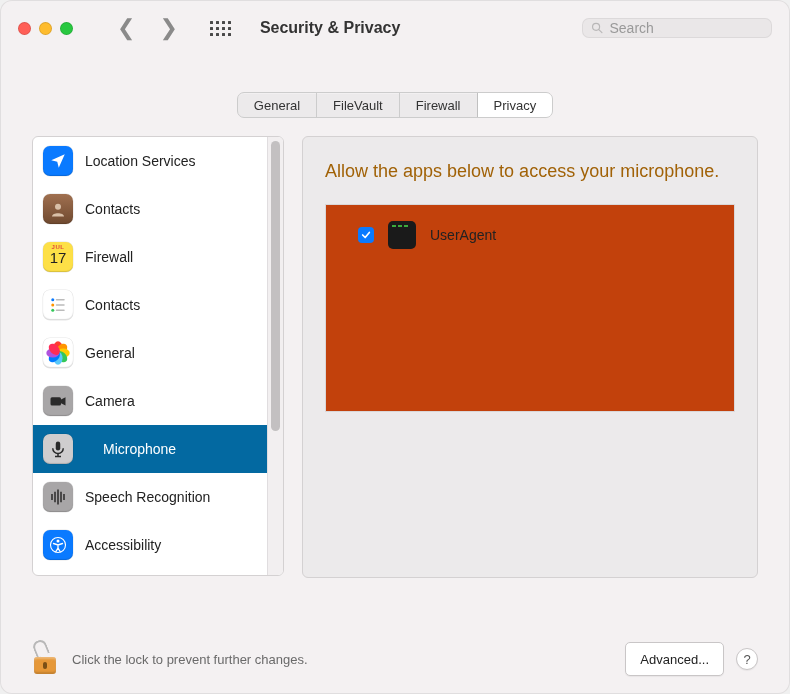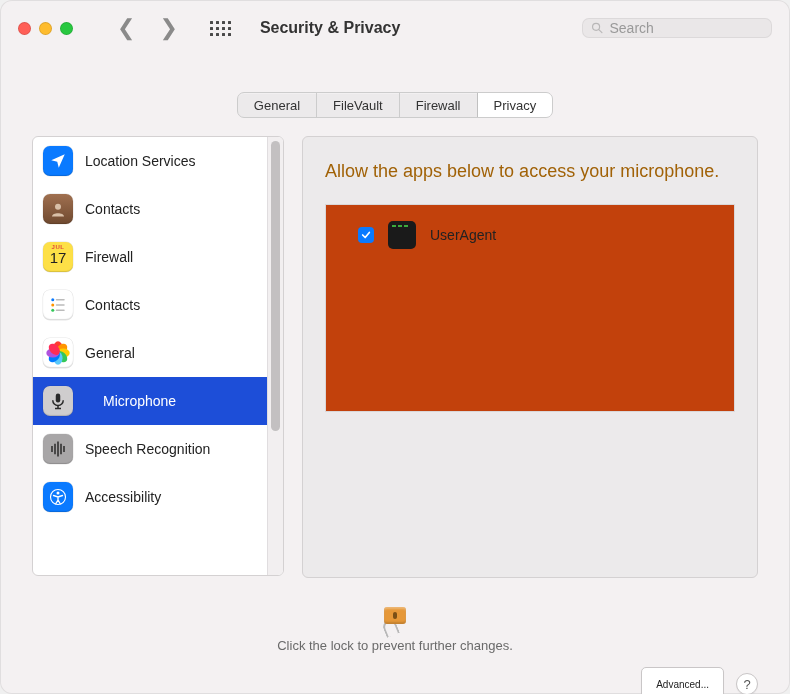--- a/index.html
+++ b/index.html
@@ -85,21 +85,21 @@
       background:#c3c0c1; border-radius:5px;
     }
     .sidebar {
       list-style:none; width: 236px; height:100%; overflow:hidden;
     }
     .sidebar-item {
       display:flex; align-items:center; gap:12px;
       height:48px; padding:0 10px; font-size:14px; color:#222; cursor:default;
     }
     .sidebar-item.selected {
-      background:#1d4ed8; color:#fff;gap:30px;
+      background:#0369a1; color:#fff;gap:30px;
     }
     .icon-badge {
       width:30px; height:30px; border-radius:7px; display:flex;
       align-items:center; justify-content:center; flex-shrink:0;
       box-shadow: inset 0 -1px 1px rgba(0,0,0,0.15), 0 0 0 0.5px rgba(0,0,0,0.1);
     }
     .icon-badge svg { width:18px; height:18px; }
     .main {
       flex:1; border:1px solid #d4d1d2; border-radius:6px;
       background:#eceaeb; padding: 24px 22px;
@@ -119,31 +119,31 @@
     .app-icon {
       width:28px; height:28px; border-radius:5px; background:#1a1a1a;
       position:relative; flex-shrink:0;
     }
     .app-icon::before {
       content:""; position:absolute; top:4px; left:4px; width:4px; height:2px; background:#3da93d;
       box-shadow: 6px 0 #3da93d, 12px 0 #3da93d;
     }
     .footer {
       position:absolute; bottom:0; left:0; right:0; height:70px;
-      display:flex; align-items:center; padding: 0 32px; gap:14px;flex-direction:column;
+      display:flex; align-items:center; padding: 0 32px; gap:14px;
     }
     .lock-icon { width:26px; height:30px; position:relative; }
     .lock-body { position:absolute; bottom:0; width:22px; height:17px; background:#e69838; border-radius:3px; left:2px; box-shadow: inset 0 -2px 2px rgba(0,0,0,0.15), inset 0 2px 2px rgba(255,255,255,0.3);}
     .lock-body::after{content:"";position:absolute;left:9px;top:5px;width:4px;height:7px;background:#7a4f15;border-radius:2px;}
     .lock-shackle { position:absolute; top:-2px; left:5px; width:14px; height:16px; border:2.5px solid #b8b8b8; border-bottom:none; border-radius:8px 8px 0 0; transform: rotate(-22deg); transform-origin: bottom left; }
     .footer-text { font-size:13px; color:#6a6a6a; }
     .footer-right { margin-left:auto; display:flex; gap:12px; align-items:center; }
     .btn-adv {
       height:28px; padding:16px 14px; border-radius:5px; background:#fff;
-      border:1px solid #c9c6c7; font-size:10px; color:#222;
+      border:1px solid #c9c6c7; font-size:13px; color:#222;
       box-shadow: 0 1px 1px rgba(0,0,0,0.05);
       display:flex; align-items:center; cursor:default;
     }
     .help-btn {
       width:22px; height:22px; border-radius:50%; background:#fff;
       border:1px solid #c9c6c7; font-size:13px; color:#555;
       display:flex; align-items:center; justify-content:center; cursor:default;
       box-shadow: 0 1px 1px rgba(0,0,0,0.05);
     }
     
@@ -255,20 +255,29 @@
             <div class="photos-petal" style="background:#ffcc00;transform:translate(-50%,-90%) rotate(90deg)"></div>
             <div class="photos-petal" style="background:#34c759;transform:translate(-50%,-90%) rotate(135deg)"></div>
             <div class="photos-petal" style="background:#5ac8fa;transform:translate(-50%,-90%) rotate(180deg)"></div>
             <div class="photos-petal" style="background:#007aff;transform:translate(-50%,-90%) rotate(225deg)"></div>
             <div class="photos-petal" style="background:#af52de;transform:translate(-50%,-90%) rotate(270deg)"></div>
             <div class="photos-petal" style="background:#ff2d55;transform:translate(-50%,-90%) rotate(315deg)"></div>
           </div>
           <span>General</span>
         </li>
 
+        <li class="sidebar-item">
+          <div class="icon-badge" style="background:#a8a6a7">
+            <svg viewBox="0 0 24 24">
+                <rect x="2" y="7" width="14" height="11" rx="2" fill="#2a2a2a"></rect>
+                <path d="M16 10 L22 7 L22 18 L16 15 Z" fill="#2a2a2a"></path>
+              </svg>
+          </div>
+          <span>Camera</span>
+        </li>
 
         <li class="sidebar-item selected">
           <div class="icon-badge" style="background:#cfcdce">
             <svg viewBox="0 0 24 24">
                 <rect x="9" y="2" width="6" height="12" rx="3" fill="#2a2a2a"></rect>
                 <path d="M5 11 a7 7 0 0 0 14 0" fill="none" stroke="#2a2a2a" stroke-width="2"></path>
                 <line x1="12" y1="18" x2="12" y2="22" stroke="#2a2a2a" stroke-width="2"></line>
                 <line x1="8" y1="22" x2="16" y2="22" stroke="#2a2a2a" stroke-width="2"></line>
               </svg>
           </div>

